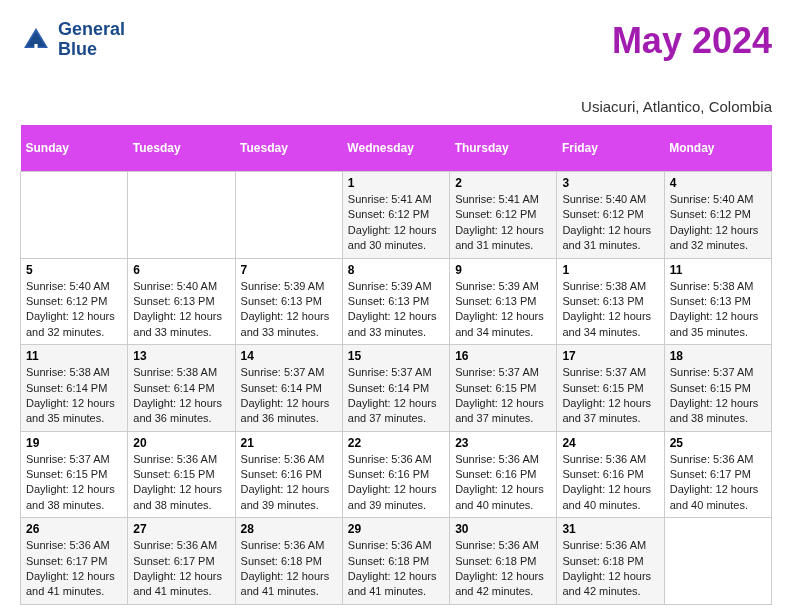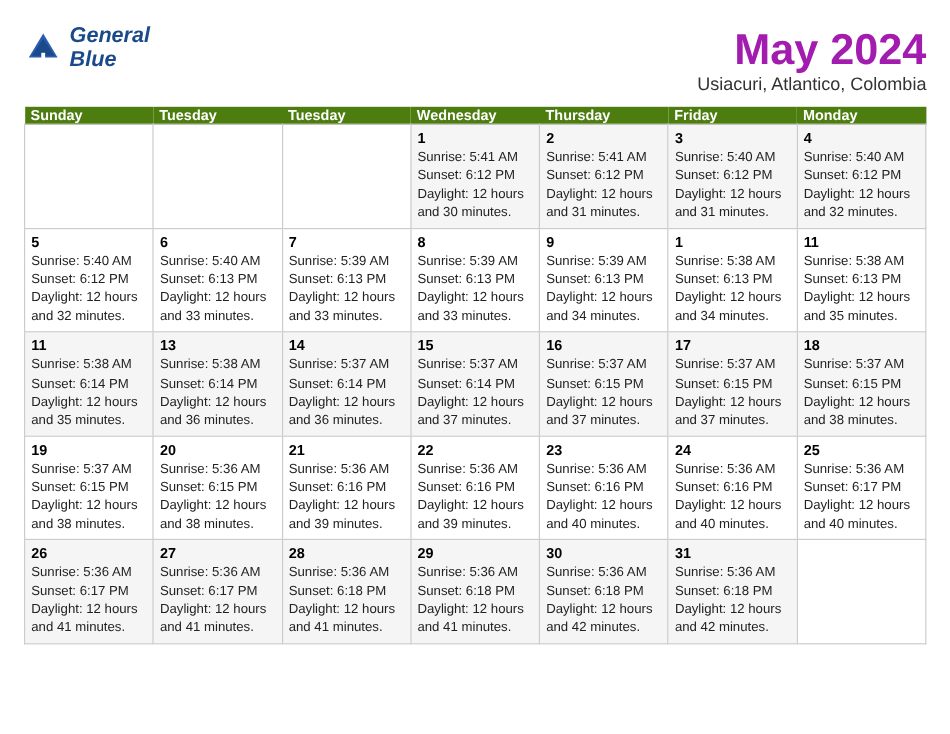--- a/index.html
+++ b/index.html
@@ -19,48 +19,48 @@
     .logo {
       display: flex;
       align-items: center;
       gap: 6px;
     }
     .logo-text {
       font-size: 18px;
       font-weight: bold;
       color: #1a4a8a;
       line-height: 1.1;
-      font-style: italic;
     }
     .logo-icon {
       width: 32px;
       height: 32px;
     }
     .title-block {
       text-align: right;
     }
     .month-title {
       font-size: 36px;
       font-weight: bold;
       color: #a21caf;
     }
     .location {
       font-size: 15px;
       color: #333;
+      margin-top: 36px;
     }
     table {
       width: 100%;
       border-collapse: collapse;
       font-size: 11px;
     }
     thead tr th {
-      background-color: #4d7c0f;
+      background-color: #d946ef;
       color: #fff;
       text-align: left;
-      padding: 0 5px;
+      padding: 16px 5px;
       font-size: 12px;
       font-weight: bold;
     }
     tbody tr td {
       border: 1px solid #ccc;
       vertical-align: top;
       padding: 4px 5px;
       width: calc(100% / 7);
       min-height: 80px;
       height: 80px;

